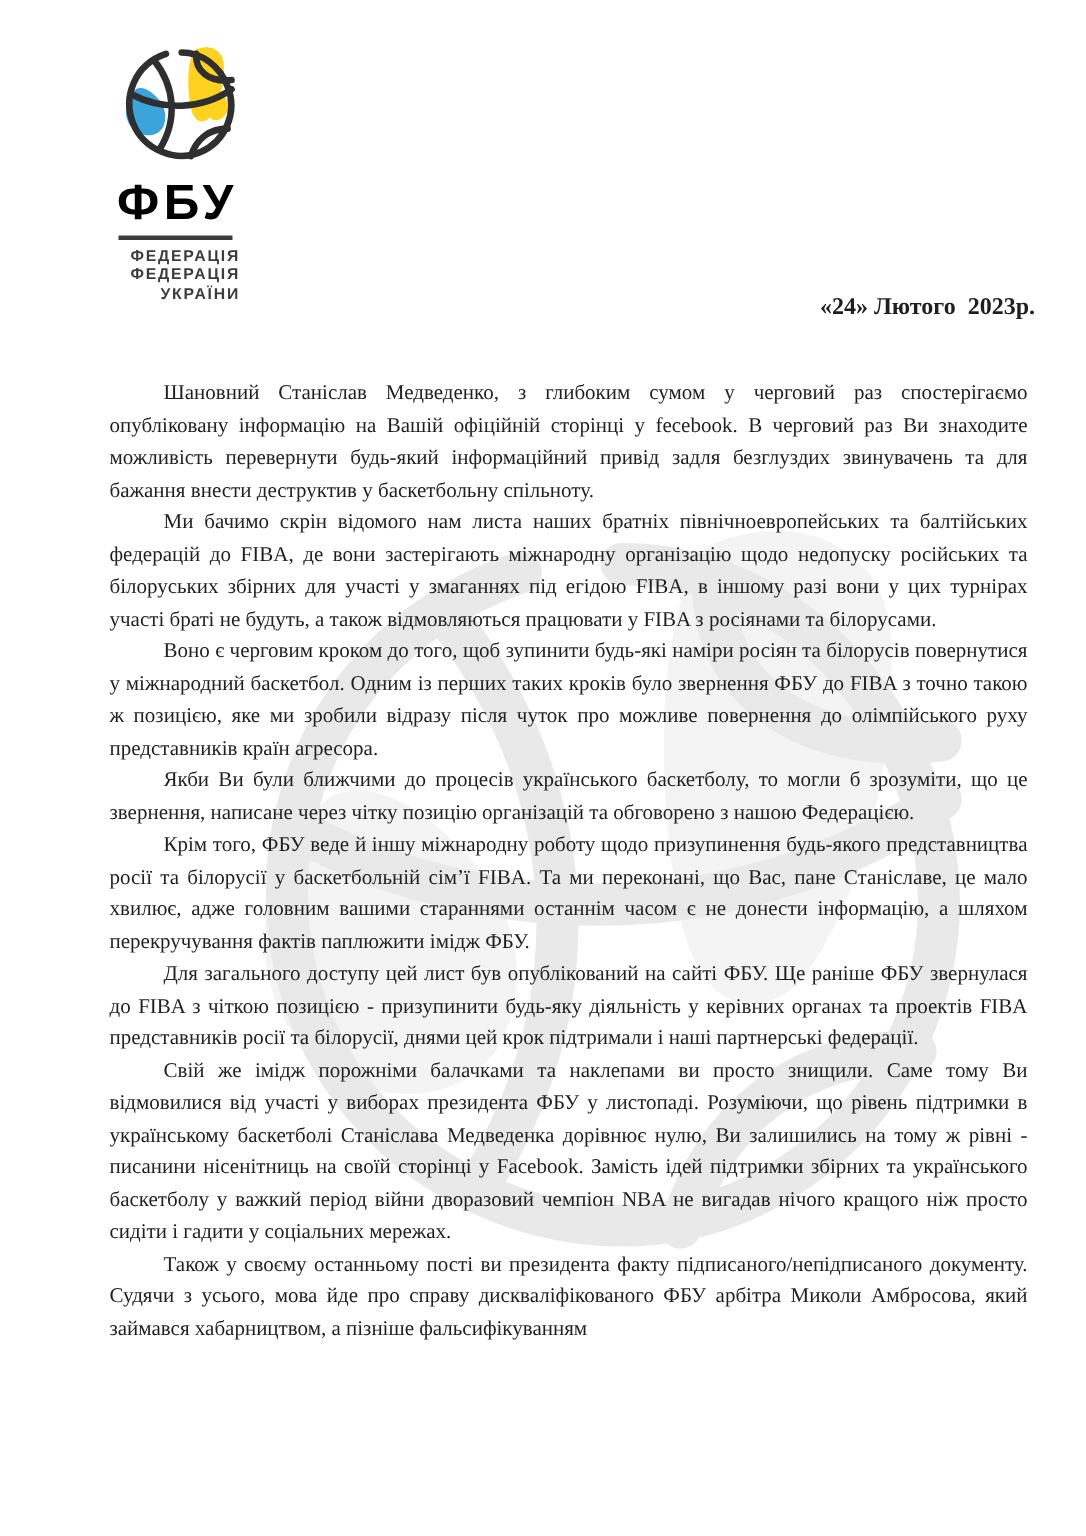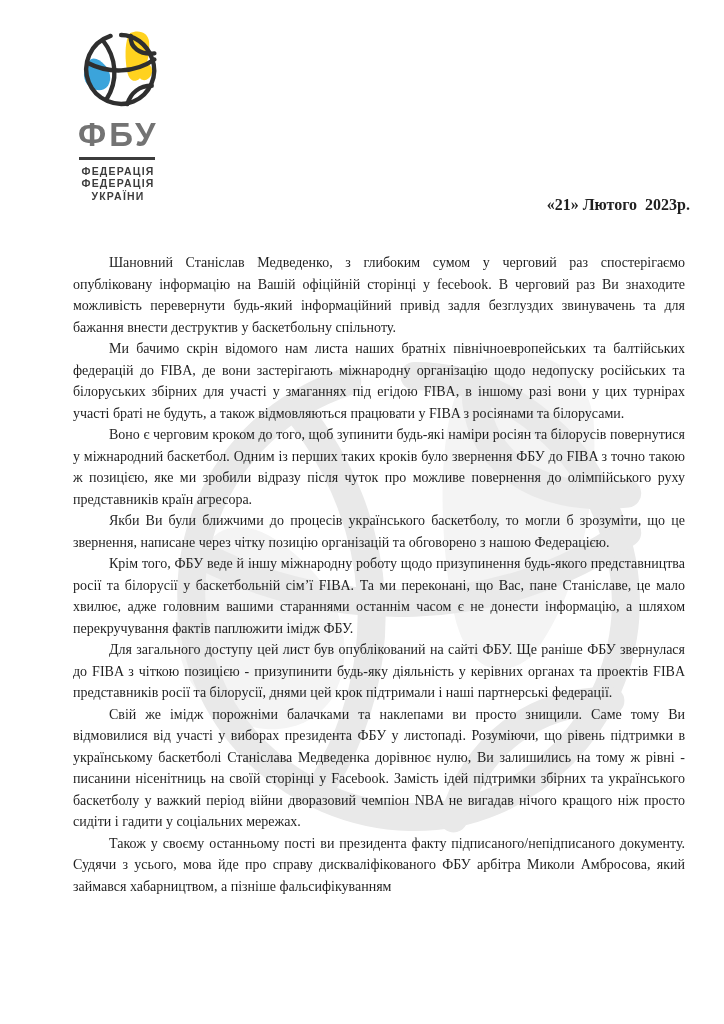--- a/index.html
+++ b/index.html
@@ -15,37 +15,37 @@
   .logo {
     position:absolute; left:76px; top:28px; width:180px;
     z-index:2;
   }
   .logo .ball { display:block; margin-left:2px; }
   .logo-abbr {
     font-family:"Liberation Sans", sans-serif;
     font-weight:bold;
     font-size:33px;
     letter-spacing:3px;
-    color:#737373;
+    color:#000000;
     margin:6px 0 0 2px;
     line-height:1;
   }
   .logo-divider {
     width:76px; height:2.5px; background:#3c3c3c;
     margin:6px 0 5px 3px;
   }
   .logo-org {
     font-family:"Liberation Sans", sans-serif;
     font-weight:bold;
     font-size:10.5px;
     letter-spacing:1.2px;
     color:#3c3c3c;
     line-height:12.5px;
     width:84px;
-    text-align:center;
+    text-align:right;
   }
   
   .date-line {
     position:absolute;
     top:196px; right:34px;
     font-size:16px;
     font-weight:bold;
     z-index:2;
     white-space:pre;
   }
@@ -99,21 +99,21 @@
     </svg>
     <div class="logo-abbr">ФБУ</div>
     <div class="logo-divider"></div>
     <div class="logo-org">
       <div>ФЕДЕРАЦІЯ</div>
       <div>ФЕДЕРАЦІЯ</div>
       <div>УКРАЇНИ</div>
     </div>
   </div>
 
-  <div class="date-line">«21» Лютого  2023р.</div>
+  <div class="date-line">«24» Лютого  2023р.</div>
 
   <div class="letter">
 
       <p>Шановний Станіслав Медведенко, з глибоким сумом у черговий раз спостерігаємо опубліковану інформацію на Вашій офіційній сторінці у fecebook. В черговий раз Ви знаходите можливість перевернути будь-який інформаційний привід задля безглуздих звинувачень та для бажання внести деструктив у баскетбольну спільноту.</p>
 
       <p>Ми бачимо скрін відомого нам листа наших братніх північноевропейських та балтійських федерацій до FIBA, де вони застерігають міжнародну організацію щодо недопуску російських та білоруських збірних для участі у змаганнях під егідою FIBA, в іншому разі вони у цих турнірах участі браті не будуть, а також відмовляються працювати у FIBA з росіянами та білорусами.</p>
 
       <p>Воно є черговим кроком до того, щоб зупинити будь-які наміри росіян та білорусів повернутися у міжнародний баскетбол. Одним із перших таких кроків було звернення ФБУ до FIBA з точно такою ж позицією, яке ми зробили відразу після чуток про можливе повернення до олімпійського руху представників країн агресора.</p>
 
       <p>Якби Ви були ближчими до процесів  українського баскетболу, то могли б зрозуміти, що це звернення, написане через чітку позицію організацій та обговорено з нашою Федерацією.</p>

